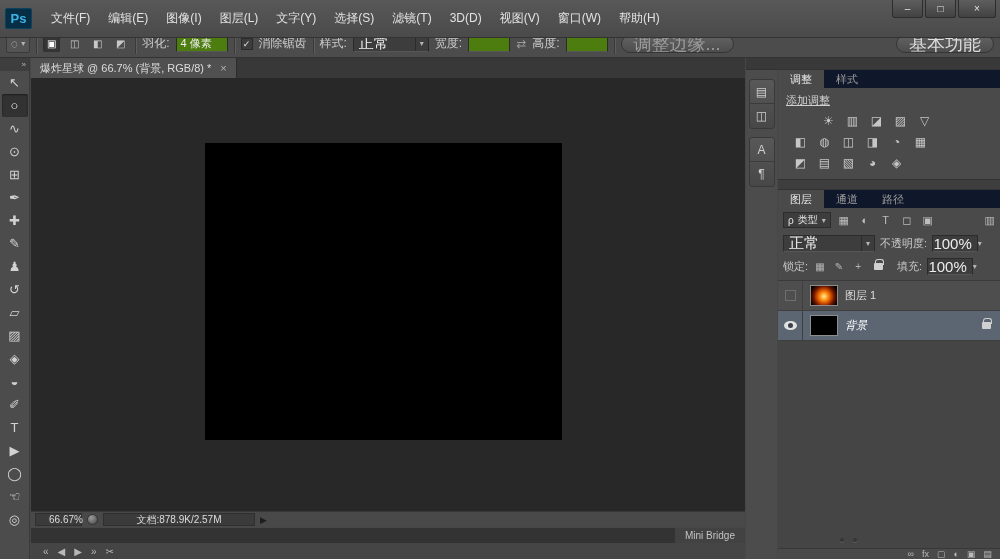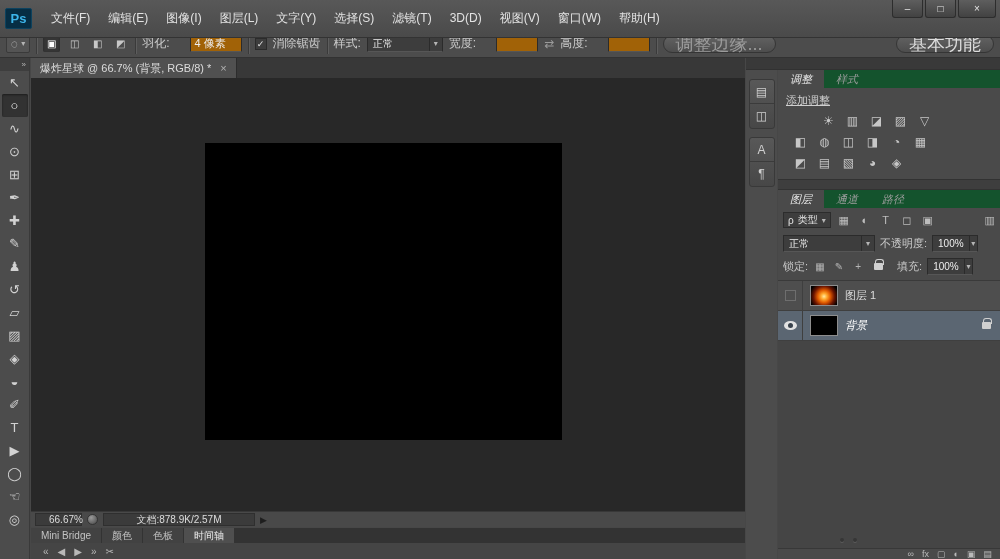--- a/index.html
+++ b/index.html
@@ -28,28 +28,28 @@
                 display:flex; align-items:center; gap:6px; padding:0 6px;
                 font-size:12px; color:#cccccc; z-index:8; }
   .tool-preview { display:flex; align-items:center; gap:3px; padding:1px 4px;
                   border:1px solid #3a3a3a; border-radius:2px; background:#545454;
                   color:#ddd; font-size:12px; }
   .tiny-caret { font-size:8px; color:#b5b5b5; }
   .sep { width:1px; height:20px; background:#3a3a3a; box-shadow:1px 0 0 #5d5d5d; }
   .mode-btn { width:17px; height:17px; display:flex; align-items:center; justify-content:center;
               color:#c8c8c8; font-size:10px; border-radius:2px; }
   .mode-btn.active { background:#353535; box-shadow:inset 0 1px 2px #222; color:#fff; }
-  .field { height:17px; background:#a16207; border:1px solid #2b2b2b; border-bottom-color:#565656;
-           color:#ededed; font-size:11px; display:flex; align-items:center; padding:0 4px;margin-left:14px; }
+  .field { height:17px; background:#4d7c0f; border:1px solid #2b2b2b; border-bottom-color:#565656;
+           color:#ededed; font-size:11px; display:flex; align-items:center; padding:0 4px; }
   .f-feather { width:52px; } .f-dim { width:42px; }
   .checkbox { width:12px; height:12px; background:#3d3d3d; border:1px solid #2b2b2b; color:#e8e8e8;
               font-size:9px; display:flex; align-items:center; justify-content:center; }
   .dropdown { height:17px; background:#3d3d3d; border:1px solid #2b2b2b; border-bottom-color:#565656;
               display:flex; align-items:stretch; }
-  .dd-value { padding:0 5px; font-size:10px; color:#ededed; display:flex; align-items:center; flex:1; }
+  .dd-value { padding:0 5px; font-size:15px; color:#ededed; display:flex; align-items:center; flex:1; }
   .dd-caret { width:13px; border-left:1px solid #2b2b2b; color:#b5b5b5; font-size:8px;
               display:flex; align-items:center; justify-content:center; }
   .swap-icon { color:#9a9a9a; font-size:12px; }
   .pill-btn { height:18px; padding:0 12px; border-radius:9px;
               background:linear-gradient(#626262,#4d4d4d); border:1px solid #353535;
               font-size:18px; display:flex; align-items:center; }
   .pill-btn.disabled { color:#9b9b9b; }
   .workspace-btn { margin-left:auto; color:#dcdcdc; }
 
   
@@ -75,40 +75,40 @@
                font-size:10px; color:#dddddd; padding-left:4px; }
   .zoom-field { width:47px; height:13px; background:#3b3b3b; border:1px solid #2f2f2f;
                 line-height:11px; padding:0 13px; }
   .status-dot { width:11px; height:11px; border-radius:50%;
                 background:radial-gradient(circle at 35% 30%, #9a9a9a, #454545); border:1px solid #333; }
   .doc-info { width:152px; height:13px; background:#3b3b3b; border:1px solid #2f2f2f;
               text-align:center; line-height:11px; font-size:10px; }
   .status-arrow { color:#1e1e1e; font-size:9px; }
 
   .bottomtabs { position:absolute; left:31px; top:528px; width:714px; height:15px; background:#333333;
-                display:flex; gap:1px; align-items:flex-end; }
+                display:flex; gap:1px; align-items:flex-end;flex-direction:column; }
   .btab { padding:0 10px; height:15px; line-height:15px; background:#424242; font-size:10px; color:#c3c3c3; }
   .btab.active { background:#4f4f4f; color:#ededed; }
   .timeline { position:absolute; left:31px; top:543px; width:714px; bottom:0; background:#454545;
               display:flex; align-items:center; gap:9px; padding-left:12px; color:#b8b8b8; font-size:10px; }
   .t-icon { font-size:10px; }
 
   
   .dock-top { position:absolute; left:746px; top:58px; right:0; height:12px; background:#393939;
               border-bottom:1px solid #313131; }
   .dockcol { position:absolute; left:746px; top:70px; width:31px; bottom:0; background:#4c4c4c;
              display:flex; flex-direction:column; align-items:center; padding-top:9px; gap:8px; }
   .dock-group { border:1px solid #393939; border-radius:3px; background:linear-gradient(#585858,#474747); }
   .dock-btn { width:24px; height:24px; display:flex; align-items:center; justify-content:center;
               color:#cfcfcf; font-size:12px; border-bottom:1px solid #3b3b3b; }
   .dock-group .dock-btn:last-child { border-bottom:none; }
 
   
   .rightpanel { position:absolute; left:778px; top:70px; width:222px; bottom:0; background:#454545; }
-  .ptabs { height:18px; background:#14532d; display:flex;font-style:italic; }
+  .ptabs { height:18px; background:#0f172a; display:flex; }
   .ptab { padding:0 12px; line-height:18px; font-size:11px; color:#9d9d9d; }
   .ptab.active { background:#4a4a4a; color:#e8e8e8; }
   .adjust-body { background:#4a4a4a; padding-bottom:5px; }
   .add-adjust { font-size:11px; color:#d0d0d0; padding:5px 8px 3px;text-decoration:underline; }
   .adj-row { display:flex; gap:7px; padding:3px 0 3px 14px; }
   .adj-row.indent { padding-left:42px; }
   .adj-icon { width:17px; height:15px; color:#c7c7c7; font-size:12px; line-height:15px; text-align:center; }
   .section-gap { height:11px; background:#3e3e3e; border-top:1px solid #323232; border-bottom:1px solid #323232; }
 
   .layers-body { background:#4a4a4a; }

